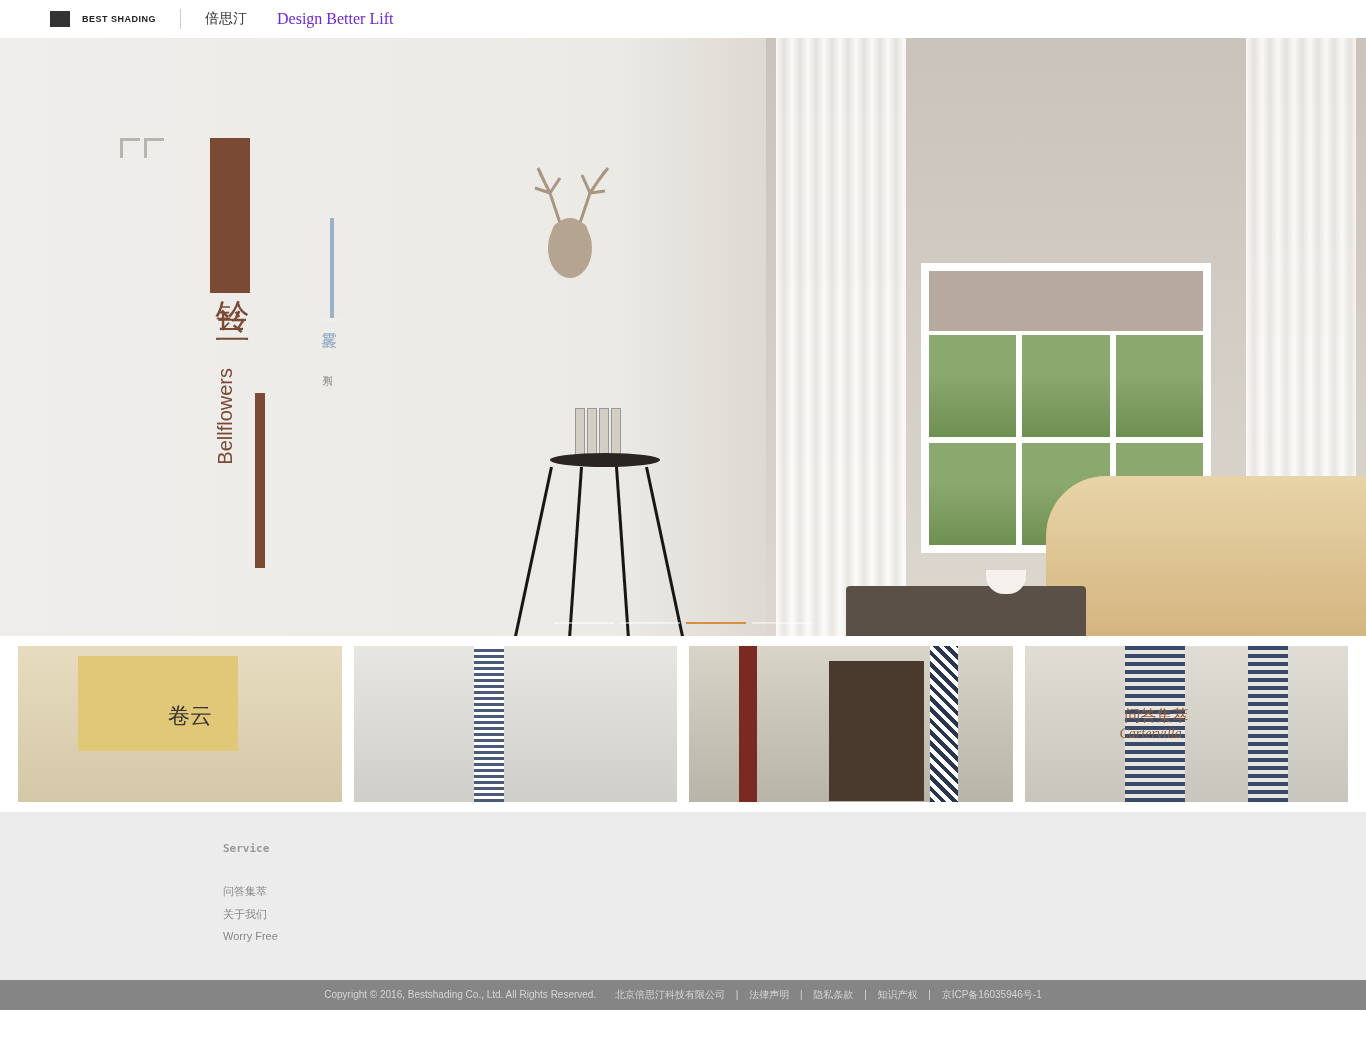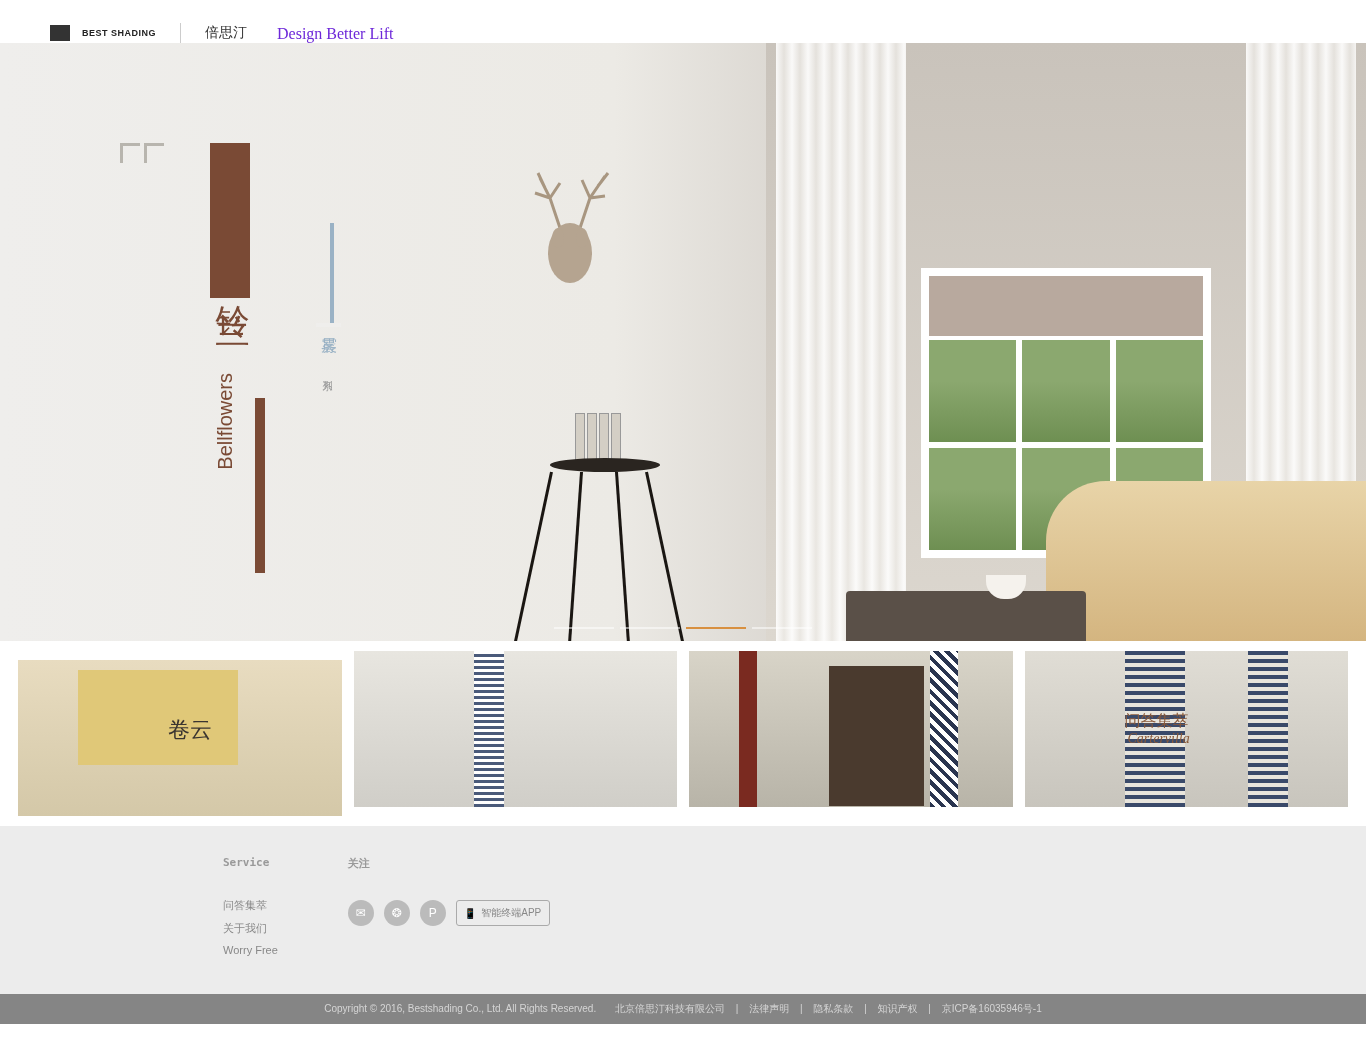--- a/index.html
+++ b/index.html
@@ -1,19 +1,19 @@
 <!DOCTYPE html>
 <html><head>
 <meta charset="utf-8">
 <style>
 * { margin: 0; padding: 0; box-sizing: border-box; }
 body { font-family: "Microsoft YaHei", Arial, sans-serif; background: #fff; width: 1366px; }
 
 
-.header { height: 32px; display: flex; align-items: flex-end; padding: 0 50px; background: #fff; margin-top: 11px; }
+.header { height: 38px; display: flex; align-items: center; padding: 0 50px; background: #fff; }
 .logo-block { display: flex; align-items: center; gap: 12px; }
 .logo-icon { width: 20px; height: 16px; background: #333; }
 .logo-text { font-size: 9px; font-weight: bold; letter-spacing: 0.5px; color: #222; }
 .logo-sep { width: 1px; height: 20px; background: #ccc; margin: 0 12px; }
 .brand-cn { font-size: 14px; color: #333; }
 .tagline { font-size: 16px; color: #6d28d9; font-family: cursive; margin-left: 30px; }
 .nav { margin-left: auto; display: flex; gap: 50px; }
 .nav-item { font-size: 12px; color: #333; cursor: pointer; }
 
 
@@ -58,29 +58,29 @@
 .cup { position: absolute; right: 340px; bottom: 42px; width: 40px; height: 24px; background: #f5f2ed; border-radius: 0 0 18px 18px; }
 
 
 .dots { position: absolute; bottom: 12px; left: 50%; transform: translateX(-50%); display: flex; gap: 6px; }
 .dot { width: 60px; height: 2px; background: rgba(255,255,255,0.5); cursor: pointer; }
 .dot.active { background: #d89040; }
 
 
 .thumbs { display: flex; gap: 12px; padding: 10px 18px; background: #fff; }
 .thumb { flex: 1; height: 156px; cursor: pointer; position: relative; overflow: hidden; }
-.thumb1 { background: linear-gradient(#e8dcc0, #d4c8a8); margin-top: 9px; }
+.thumb1 { background: linear-gradient(#e8dcc0, #d4c8a8); }
 .thumb2 { background: linear-gradient(#e8e6e0, #d0cec8); }
 .thumb3 { background: linear-gradient(#d8d4c8, #b8b4a8); }
 .thumb4 { background: linear-gradient(#e0ddd5, #c8c5bd); }
 .thumb-shade { position: absolute; background: #e0c878; }
 .t1-shade { left: 60px; top: 10px; width: 160px; height: 95px; }
 .t1-text { position: absolute; left: 150px; top: 55px; font-size: 22px; color: #3a3530; font-family: cursive; }
 .t4-label { position: absolute; left: 100px; top: 60px; font-size: 16px; color: #8a5a3a; }
-.t4-script { position: absolute; left: 103px; top: 80px; font-size: 14px; font-style: italic; color: #8a5a3a; font-family: cursive; }
+.t4-script { position: absolute; left: 95px; top: 80px; font-size: 14px; font-style: italic; color: #8a5a3a; font-family: cursive; }
 .thumb-curtain { position: absolute; top: 0; width: 30px; height: 156px; }
 .t2c1 { left: 120px; background: repeating-linear-gradient(0deg,#4a5a7a 0,#4a5a7a 3px,#fff 3px,#fff 6px); }
 .t3c1 { left: 50px; width: 18px; background: #7a2a20; }
 .t3c2 { right: 55px; width: 28px; background: repeating-linear-gradient(45deg,#2a3550 0,#2a3550 4px,#fff 4px,#fff 8px); }
 .t3door { position: absolute; left: 140px; top: 15px; width: 95px; height: 140px; background: #4a3a2e; }
 .t4c1 { left: 100px; width: 60px; background: repeating-linear-gradient(0deg,#3a4a6a 0,#3a4a6a 4px,#e8e5dd 4px,#e8e5dd 8px); }
 .t4c2 { right: 60px; width: 40px; background: repeating-linear-gradient(0deg,#3a4a6a 0,#3a4a6a 4px,#e8e5dd 4px,#e8e5dd 8px); }
 
 
 .footer { background: #ececec; padding: 30px 0 0; }
@@ -200,32 +200,20 @@
 </div>
 
 <div class="footer">
   <div class="footer-inner">
     <div class="fcol">
       <div class="fcol-h">Service</div>
       <div class="fcol-item">问答集萃</div>
       <div class="fcol-item">关于我们</div>
       <div class="fcol-item">Worry Free</div>
     </div>
-    <div class="fcol">
-      <div class="fcol-h">关注</div>
-      <div class="social">
-        <div class="sicon">✉</div>
-        <div class="sicon">❂</div>
-        <div class="sicon">P</div>
-        <div class="app-btn">
-          <span>📱</span>
-          <span>智能终端APP</span>
-        </div>
-      </div>
-    </div>
   </div>
   <div class="footer-bar">
     <span>Copyright © 2016, Bestshading Co., Ltd. All Rights Reserved.</span>
     <span class="fbar-sep"></span>
     <span>北京倍思汀科技有限公司</span>
     <span class="fbar-sep">|</span>
     <span class="fbar-link">法律声明</span>
     <span class="fbar-sep">|</span>
     <span class="fbar-link">隐私条款</span>
     <span class="fbar-sep">|</span>

